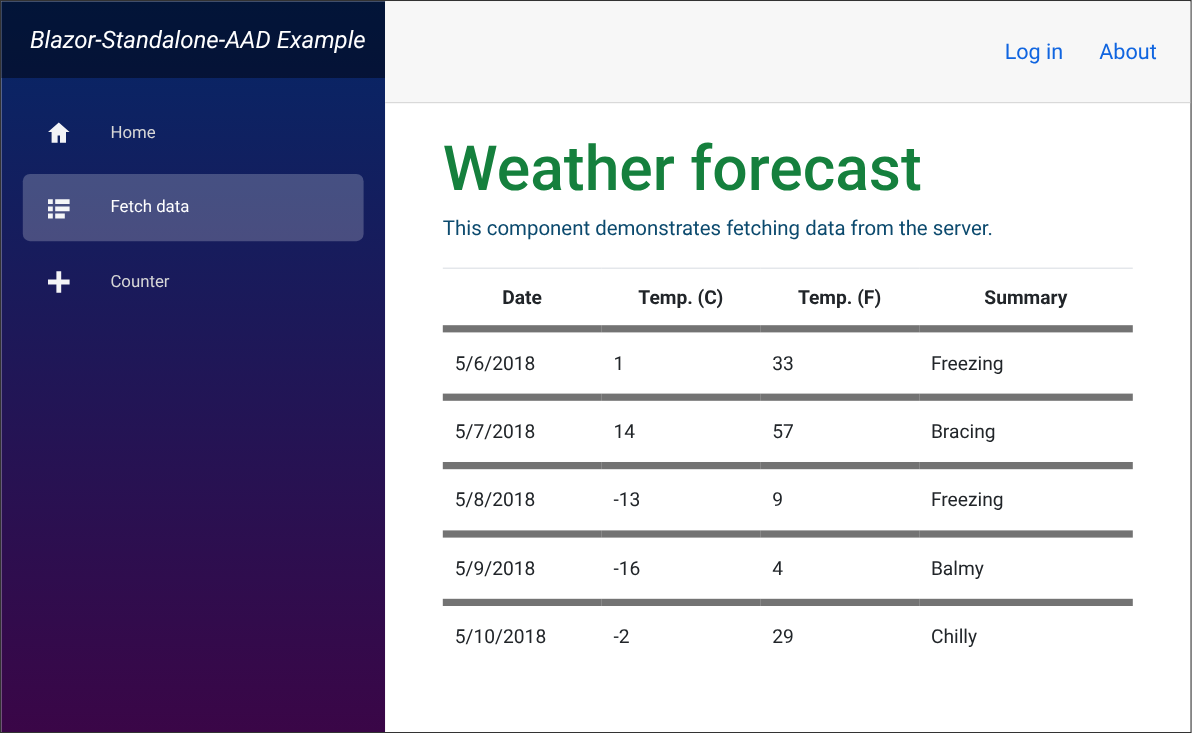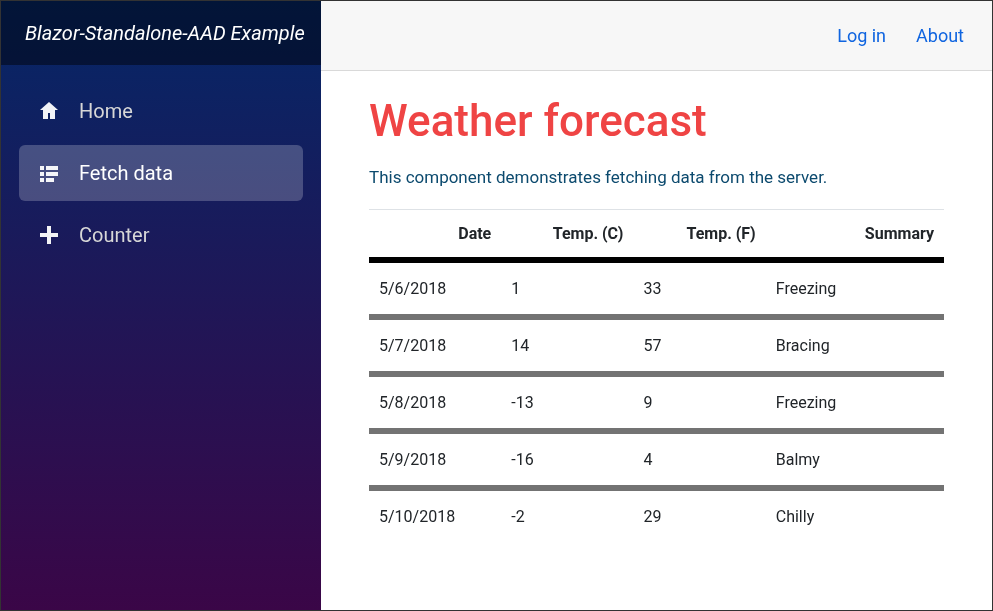--- a/index.html
+++ b/index.html
@@ -31,26 +31,26 @@
     }
     .sidebar-nav {
       padding: 18px 18px;
       display: flex;
       flex-direction: column;
       gap: 6px;
     }
     .sidebar-item {
       display: flex;
       align-items: center;
-      gap: 18px;
+      gap: 31px;
       padding: 16px 18px;
       border-radius: 6px;
       cursor: pointer;
       color: #d7d7d7;
-      font-size: 20px;
+      font-size: 14px;
     }
     .sidebar-item.active {
       background: rgba(255,255,255,0.22);
       color: #fff;
     }
     .sidebar-item .icon {
       width: 24px;
       height: 24px;
       display: flex;
       align-items: center;
@@ -58,60 +58,60 @@
       flex-shrink: 0;
     }
     .sidebar-item .icon svg { width: 24px; height: 24px; fill: #fff; opacity: 0.95; }
     .main {
       flex: 1;
       display: flex;
       flex-direction: column;
       background: #fff;
     }
     .top-bar {
-      height: 70px;
+      height: 85px;
       background: #f7f7f7;
       border-bottom: 1px solid #d9d9d9;
       display: flex;
       align-items: center;
       justify-content: flex-end;
       padding: 0 28px;
       gap: 30px;
     }
     .top-bar a {
       color: #1065e0;
       text-decoration: none;
       font-size: 18px;
       cursor: pointer;
     }
     .content {
       padding: 24px 48px 0 48px;
       overflow: auto;
     }
     .page-title {
-      font-size: 44px;
+      font-size: 52px;
       font-weight: 500;
-      margin-bottom: 20px;
-      color: #ef4444;
+      margin-bottom: 10px;
+      color: #15803d;
     }
     .page-subtitle {
       font-size: 17px;
       margin-bottom: 22px;
       color: #0c4a6e;
     }
     table {
       width: 100%;
       border-collapse: collapse;
       font-size: 16px;
     }
     thead th {
-      text-align: right;
+      text-align: center;
       font-weight: 700;
       padding: 14px 10px;
-      border-bottom: 6px solid #000000;
+      border-bottom: 4px solid #000000;
       border-top: 1px solid #dee2e6;
       color: #212529;
     }
     tbody td {
       padding: 16px 10px;
       border-top: 6px solid #737373;
       color: #212529;
     }
     .col-date { width: 23%; }
     .col-c { width: 23%; }

